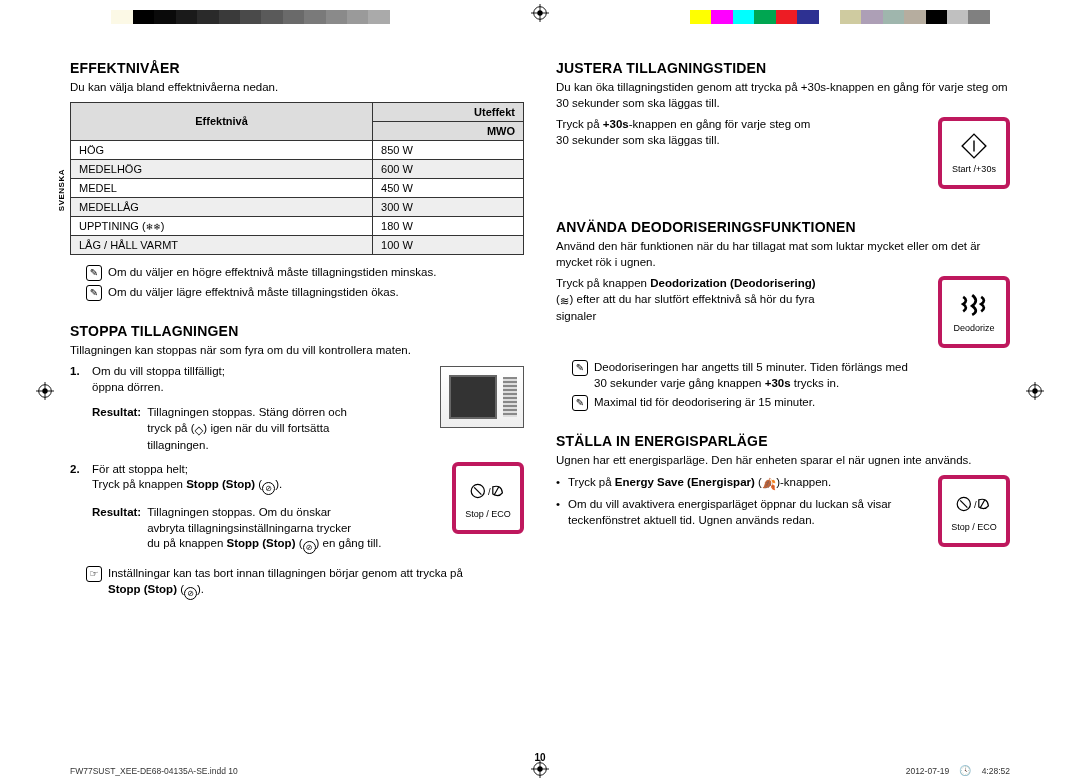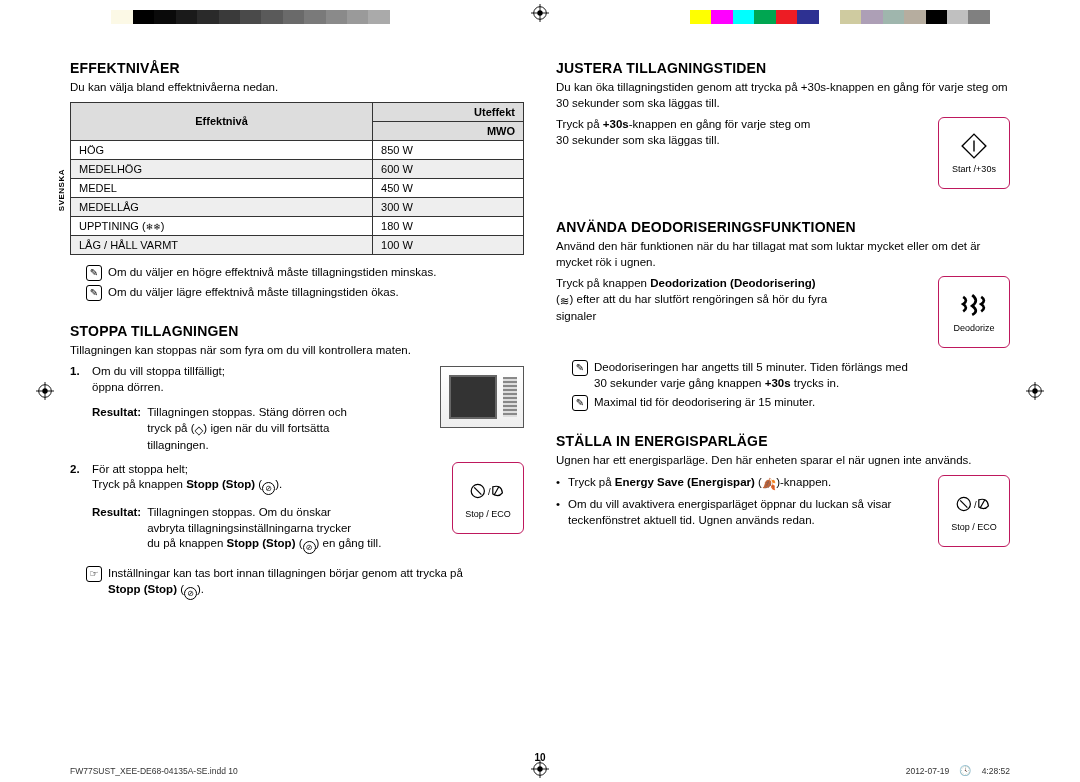--- a/index.html
+++ b/index.html
@@ -103,21 +103,21 @@
 
   .step-list { margin-top:6px; }
   .step { display:flex; gap:6px; margin-bottom:8px; line-height:1.35; }
   .step .num { font-weight:bold; width:16px; flex:0 0 16px; }
   .step .body { flex:1; }
   .result-row { display:flex; gap:6px; margin-top:10px; }
   .kw { font-weight:bold; }
 
   .icon-box {
     width: 72px; height: 72px;
-    border: 1px solid #be185d;
+    border: 4px solid #be185d;
     border-radius: 6px;
     display:flex; flex-direction:column; align-items:center; justify-content:center;
     font-size:9px; gap:4px;
     float:right;
     margin: 0 0 8px 10px;
   }
   .icon-box .label { font-size:9px; }
   .icon-box svg { width:36px; height:28px; }
 
   .microwave-illus {
@@ -383,21 +383,21 @@
       <div class="icon-box">
         <svg viewBox="0 0 40 30">
           <path d="M8 6 Q14 10 8 14 Q14 18 8 22" fill="none" stroke="#000" stroke-width="3"></path>
           <path d="M18 4 Q26 10 18 16 Q26 22 18 26" fill="none" stroke="#000" stroke-width="3"></path>
           <path d="M28 6 Q34 10 28 14 Q34 18 28 22" fill="none" stroke="#000" stroke-width="3"></path>
         </svg>
         <span class="label">Deodorize</span>
       </div>
       <p>
         <span>Tryck på knappen </span><span class="kw">Deodorization (Deodorisering)</span><br>
-        (<span class="inline-sym">≋</span>) <span>efter att du har slutfört rengöringen så hör du fyra</span><br>
+        (<span class="inline-sym">≋</span>) <span>efter att du har slutfört effektnivå så hör du fyra</span><br>
         <span>signaler</span>
       </p>
       <div class="clear"></div>
       <div class="note-row">
         <span class="note-icon pencil"></span>
         <div>
           <span>Deodoriseringen har angetts till 5 minuter. Tiden förlängs med</span><br>
           <span>30 sekunder varje gång knappen </span><span class="kw">+30s</span><span> trycks in.</span>
         </div>
       </div>

